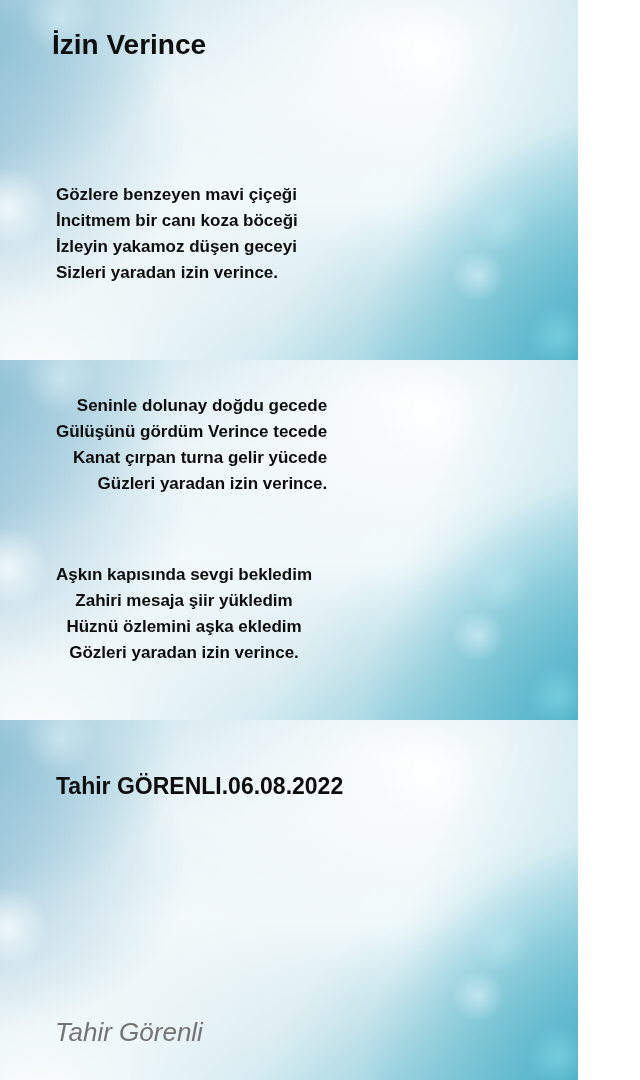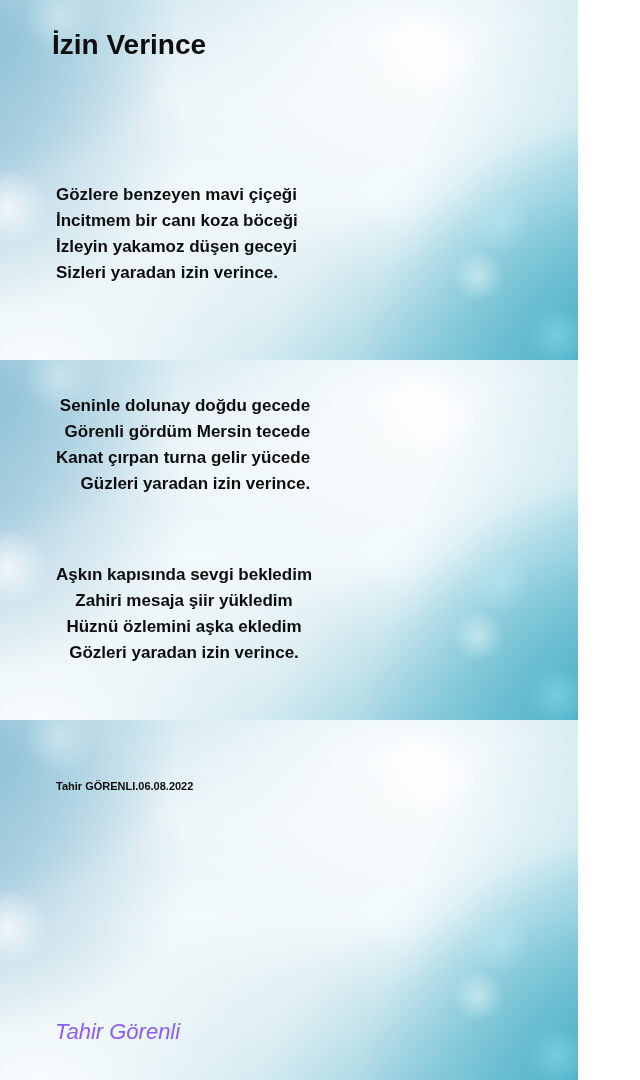--- a/index.html
+++ b/index.html
@@ -68,35 +68,35 @@
     white-space: nowrap;
   }
   .stanza-1 { top: 51px; }
   .stanza-2 { top: 182px; }
   .stanza-3 { top: 393px; text-align: right; }
   .stanza-4 { top: 562px; text-align: center; }
   .signature {
     position: absolute;
     left: 56px;
     top: 773px;
-    font-size: 11px;
+    font-size: 23px;
     line-height: 26px;
     font-weight: 700;
     color: #0d0d0d;
     white-space: nowrap;
   }
   .author-footer {
     position: absolute;
     left: 55px;
     top: 1019px;
-    font-size: 22px;
+    font-size: 26px;
     line-height: 26px;
     font-style: italic;
     font-weight: 400;
-    color: #8b5cf6;
+    color: #737373;
     white-space: nowrap;
   }
 </style>
 </head>
 <body>
 
 <div class="page">
   <div class="bg"></div>
 
   <h1 class="page-title">İzin Verince</h1>
@@ -104,21 +104,21 @@
 
   <div class="stanza stanza-2">
     <div class="line">Gözlere benzeyen mavi çiçeği</div>
     <div class="line">İncitmem bir canı koza böceği</div>
     <div class="line">İzleyin yakamoz düşen geceyi</div>
     <div class="line">Sizleri yaradan izin verince.</div>
   </div>
 
   <div class="stanza stanza-3">
     <div class="line">Seninle dolunay doğdu gecede</div>
-    <div class="line">Görenli gördüm Mersin tecede</div>
+    <div class="line">Gülüşünü gördüm Verince tecede</div>
     <div class="line">Kanat çırpan turna gelir yücede</div>
     <div class="line">Güzleri yaradan izin verince.</div>
   </div>
 
   <div class="stanza stanza-4">
     <div class="line">Aşkın kapısında sevgi bekledim</div>
     <div class="line">Zahiri mesaja şiir yükledim</div>
     <div class="line">Hüznü özlemini aşka ekledim</div>
     <div class="line">Gözleri yaradan izin verince.</div>
   </div>

